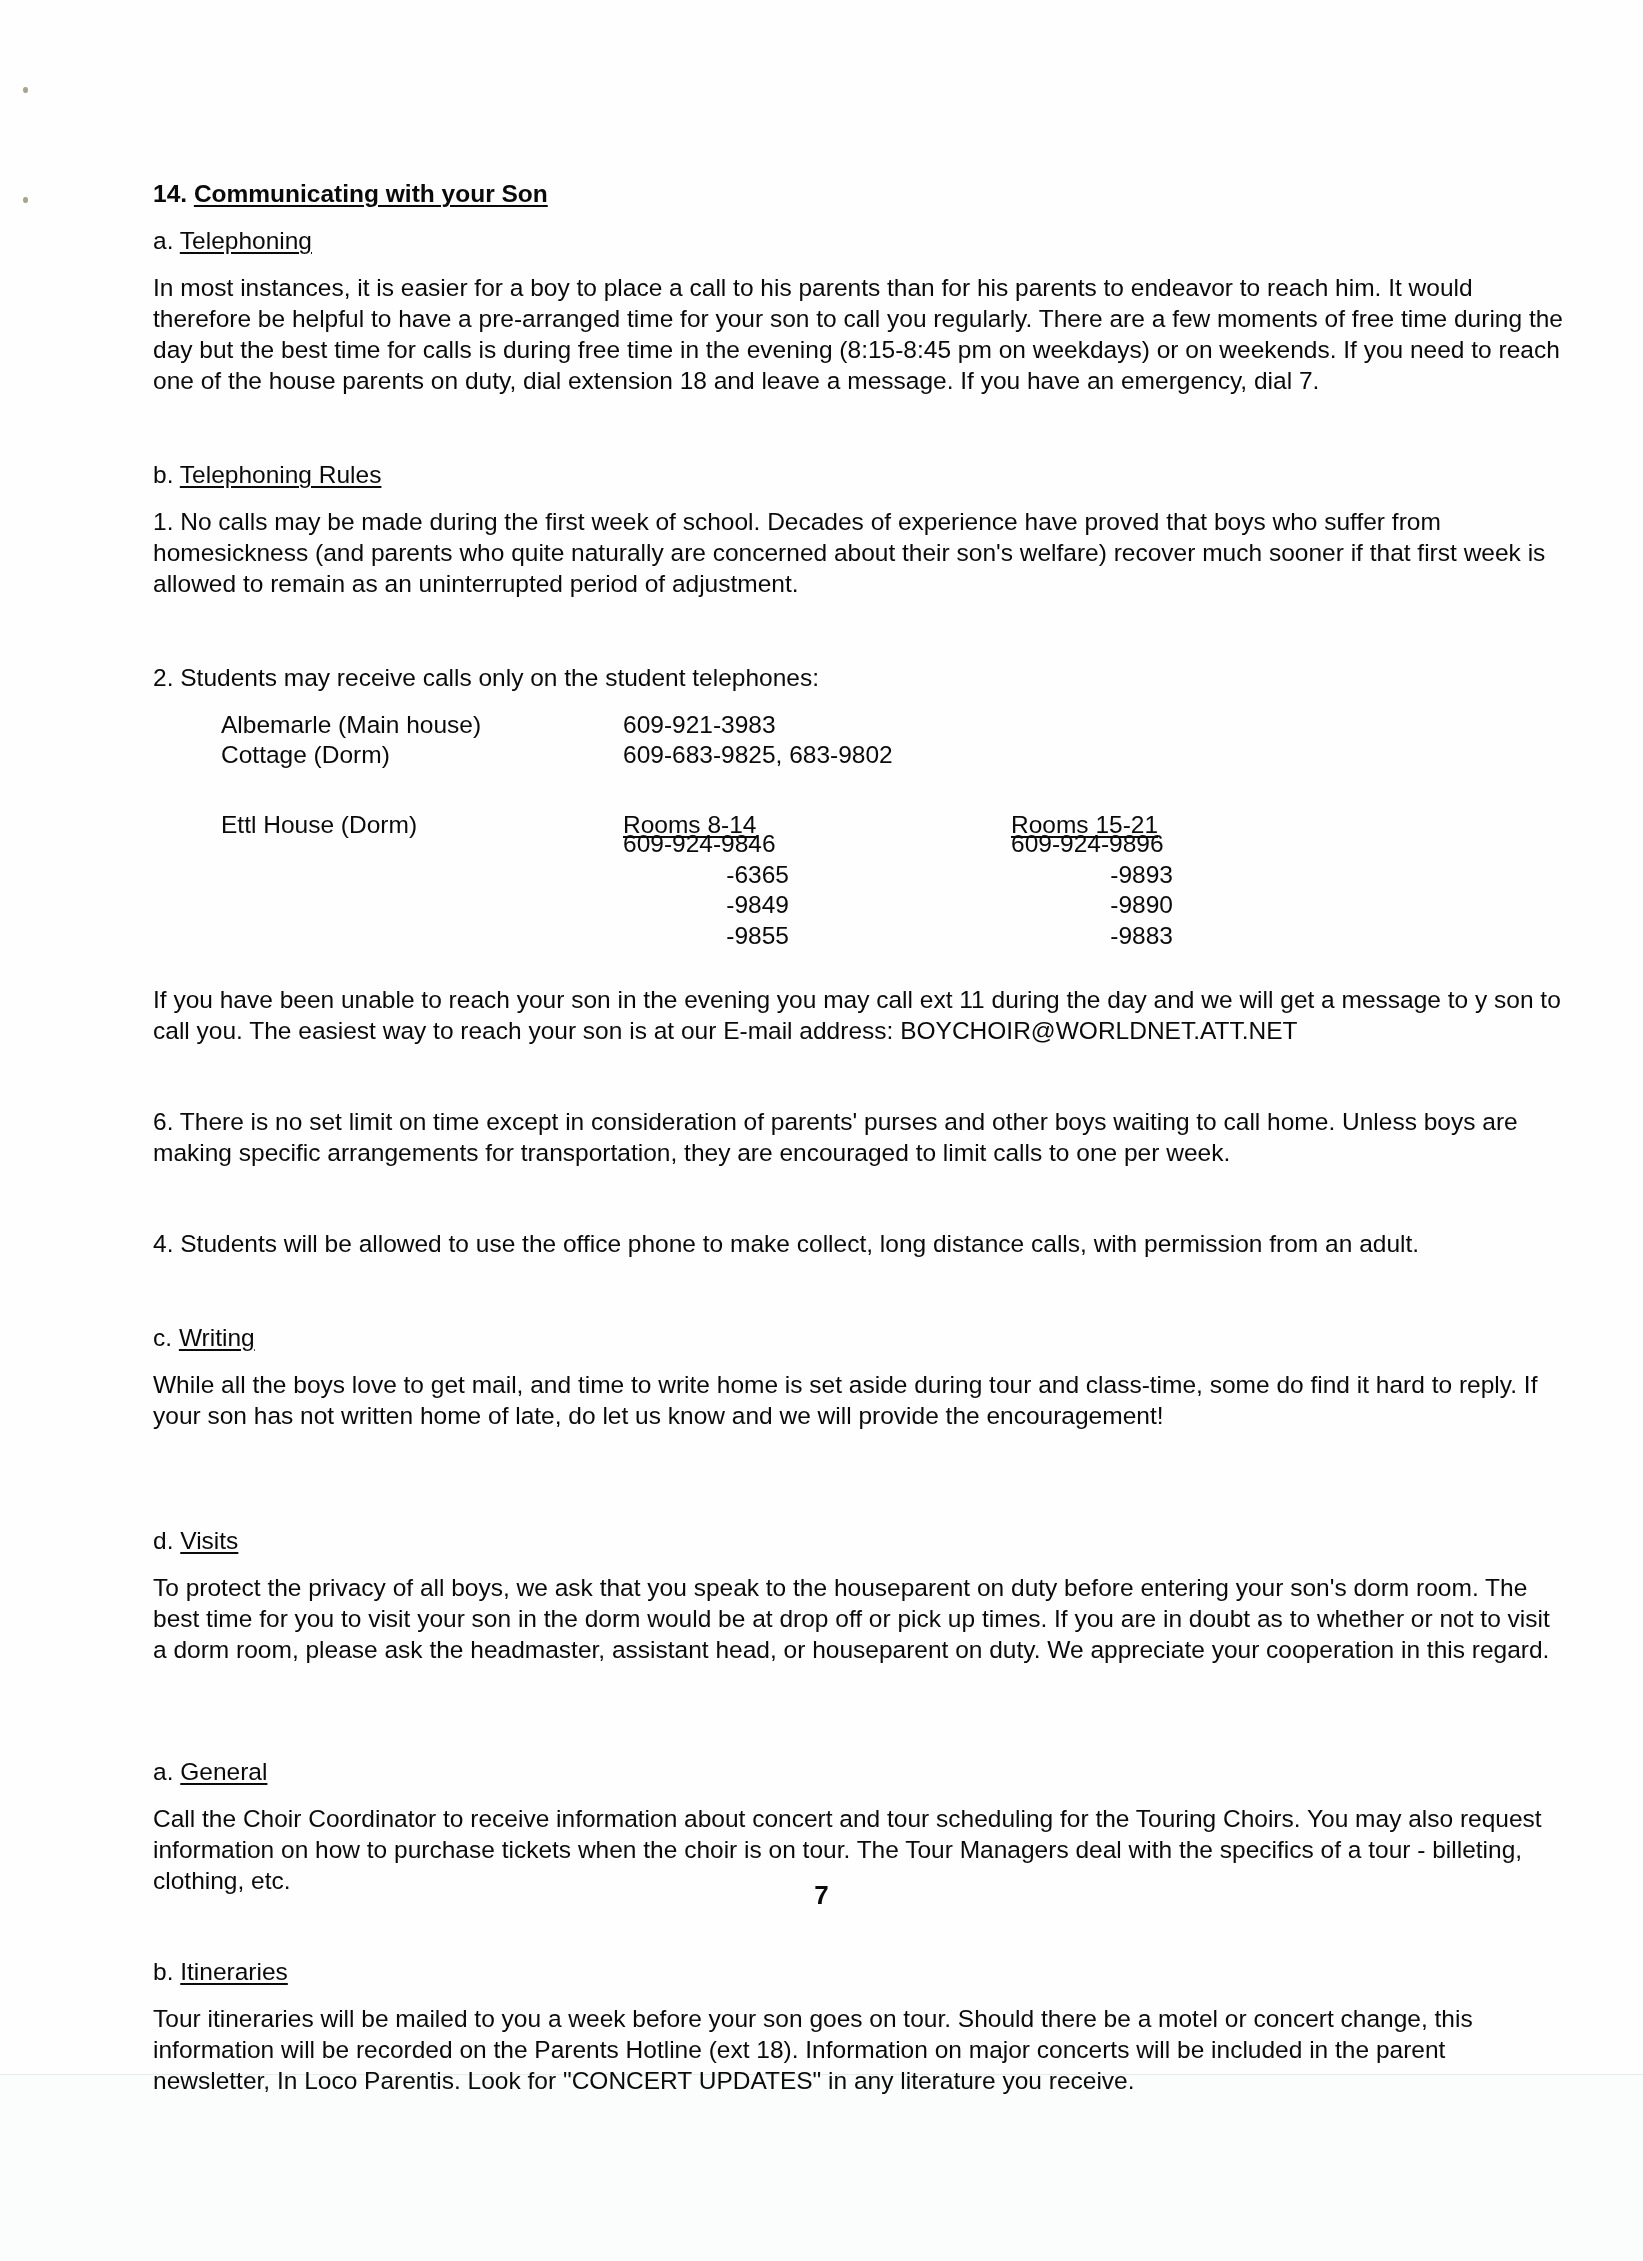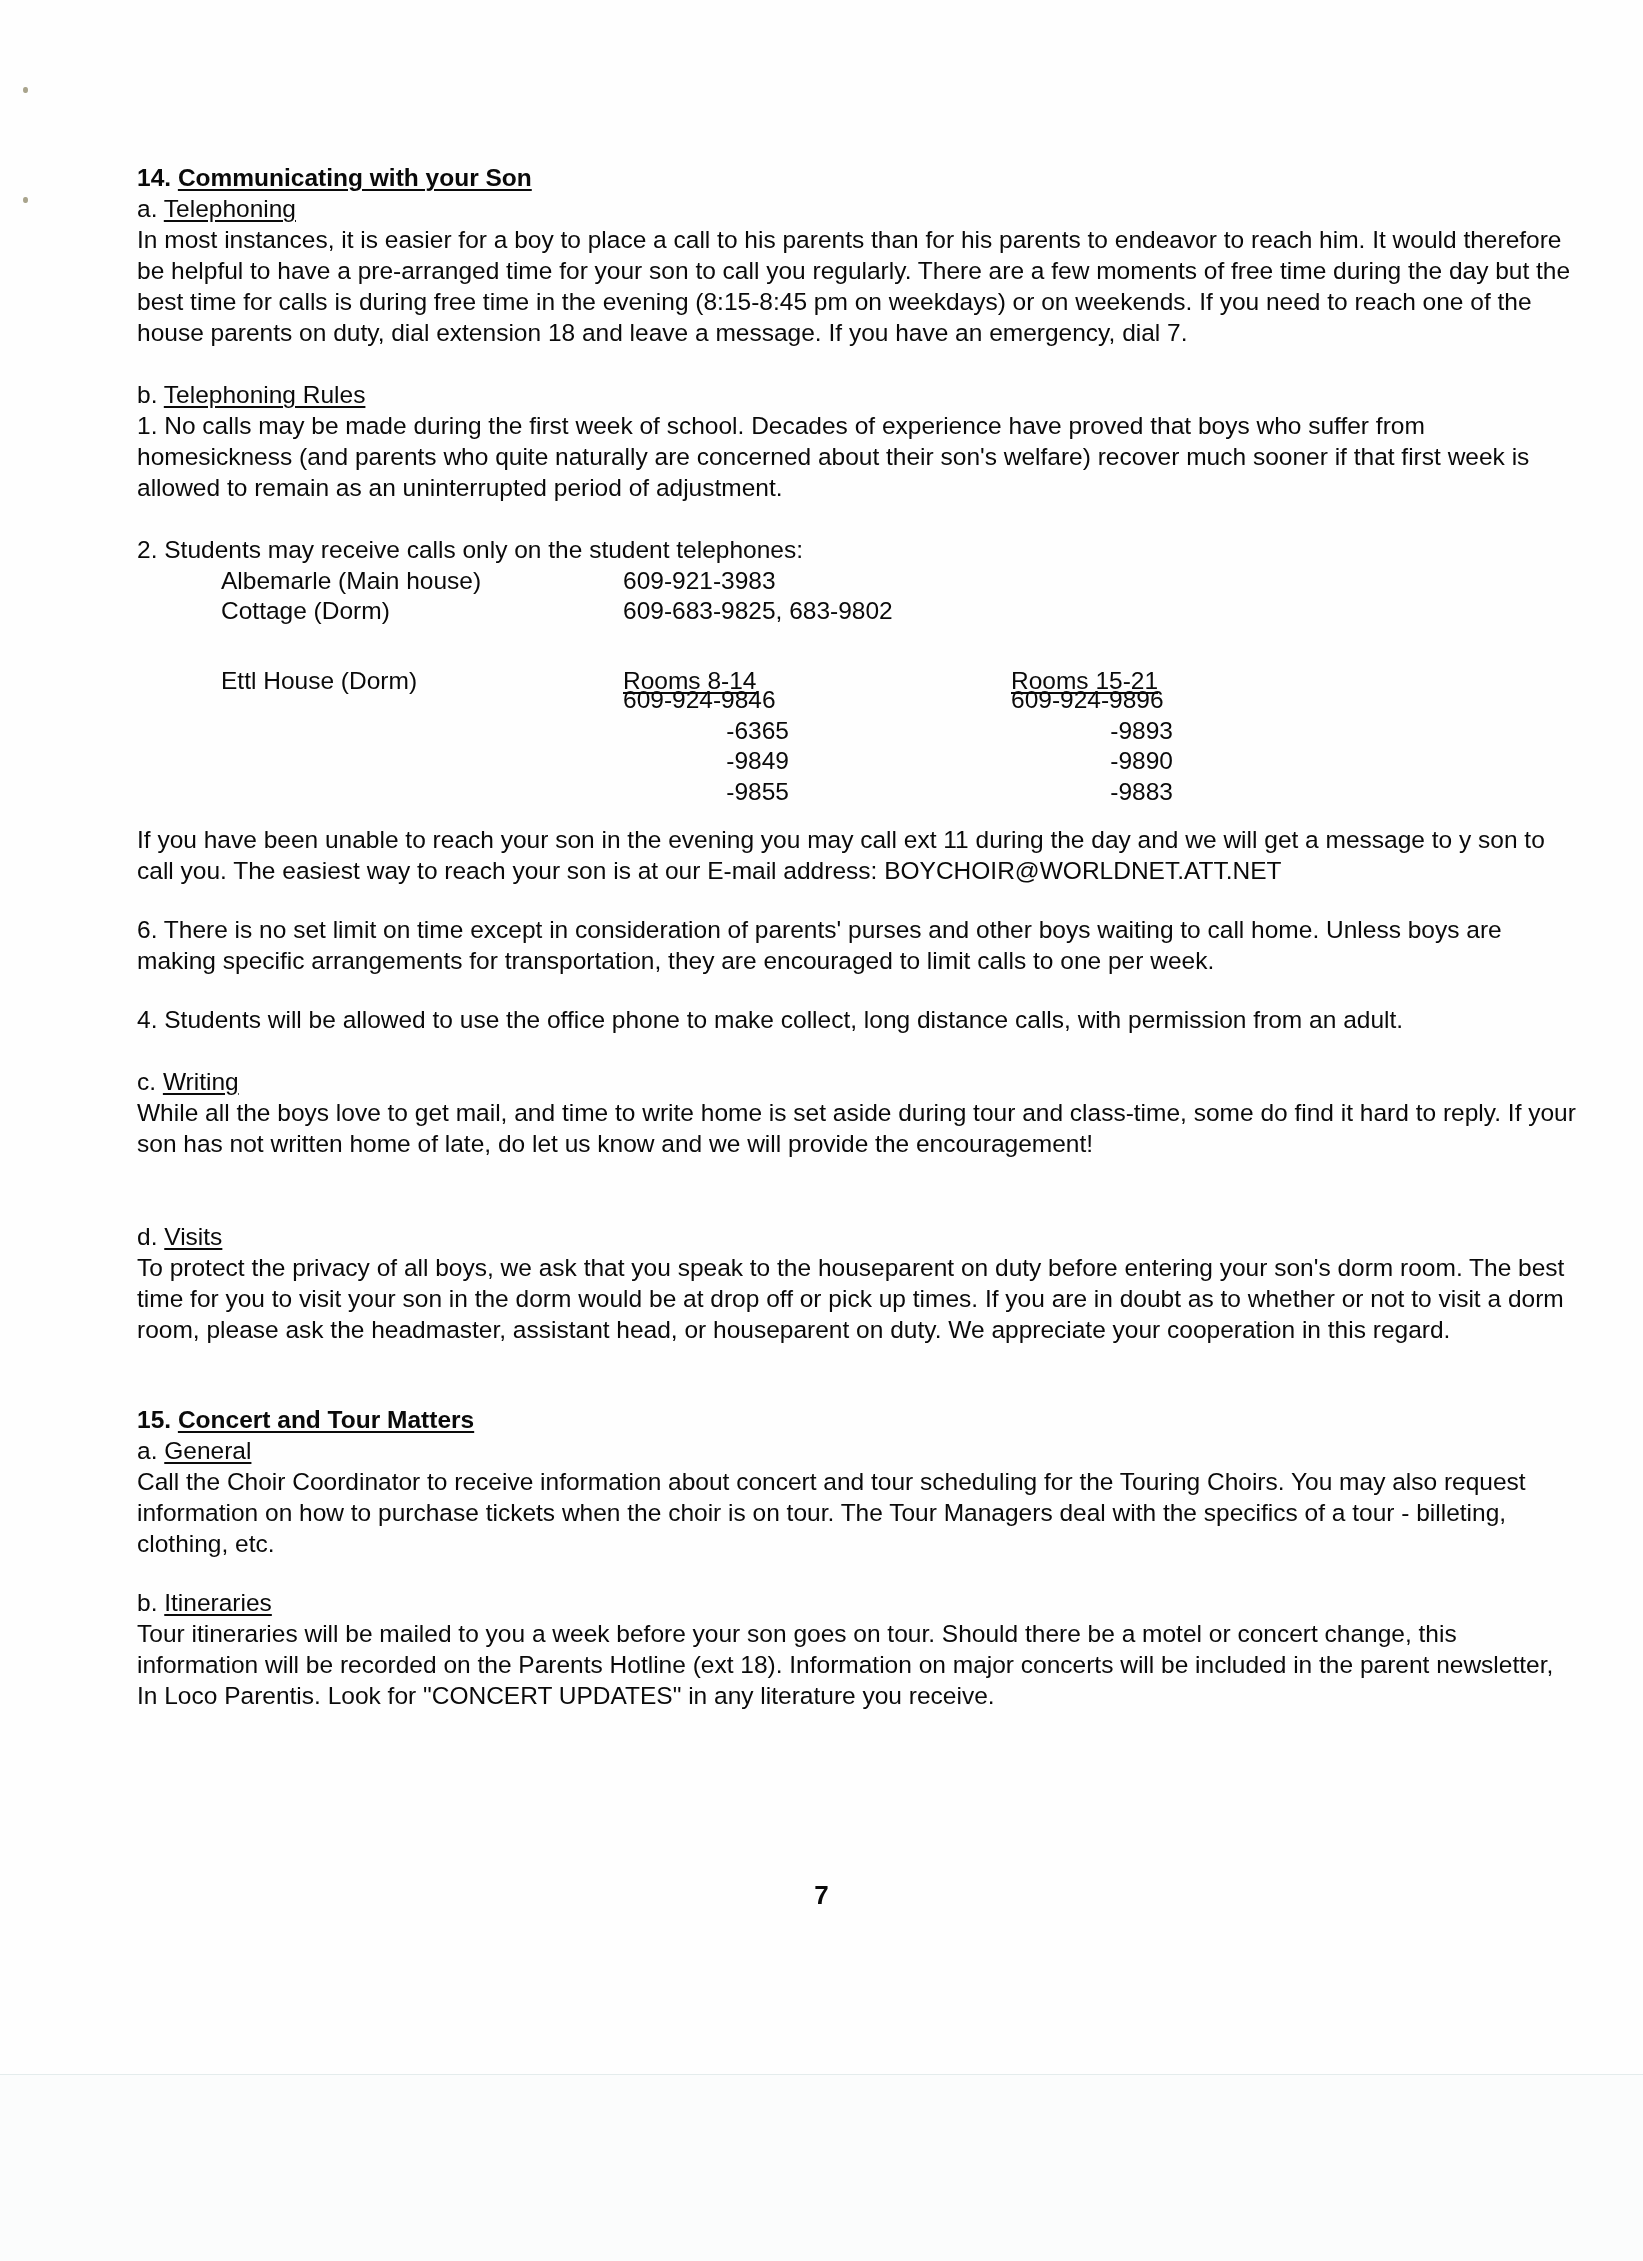--- a/index.html
+++ b/index.html
@@ -4,21 +4,21 @@
   <style>
     html, body { margin: 0; padding: 0; }
     body {
       width: 1643px; height: 2261px; background: #ffffff; position: relative; overflow: hidden;
       font-family: "Liberation Sans", "DejaVu Sans", sans-serif; color: #0a0a0a;
     }
     .page { position: absolute; left: 0; top: 0; width: 1643px; height: 2261px; background: #fefefe; }
     .fold { position: absolute; left: 0; top: 2074px; width: 1643px; height: 188px; background: #fbfcfc; border-top: 1.9px solid #e4ecec; }
     .hole { position: absolute; width: 4.5px; height: 5.8px; border-radius: 50%; background: #a9a48c; }
     .content { position: absolute; left: 137px; top: 162px; width: 1443px; font-size: 24.5px; line-height: 31px; }
-    .block { margin: 0; }
+    .block { margin: 16px; }
     .gap-s { height: 28px; }
     .gap-m { height: 31px; }
     .gap-l { height: 59px; }
     .u { text-decoration: underline; text-decoration-thickness: 1.9px; text-underline-offset: 3.2px; }
     .b { font-weight: bold; }
     .it { }
     .phone-table { position: relative; height: 259px; margin-top: 0; }
     .pt-row { position: absolute; left: 0; width: 1418px; height: 31px; }
     .pt-cell { position: absolute; top: 0; white-space: nowrap; }
     .c1 { left: 84px; }
@@ -115,24 +115,20 @@
     <div class="gap-m"></div>
 
     <div class="block">
       <span>d.</span>
       <span class="u">Visits</span>
     </div>
     <p class="block">To protect the privacy of all boys, we ask that you speak to the houseparent on duty before entering your son's dorm room. The best time for you to visit your son in the dorm would be at drop off or pick up times.  If you are in doubt as to whether or not to visit a dorm room, please ask the headmaster, assistant head, or houseparent on duty.  We appreciate your cooperation in this regard.</p>
 
     <div class="gap-l"></div>
 
-    <div class="block b">
-      <span>15.</span>
-      <span class="u">Concert and Tour Matters</span>
-    </div>
 
     <div class="block">
       <span>a.</span>
       <span class="u">General</span>
     </div>
     <p class="block">Call the Choir Coordinator to receive information about concert and tour scheduling for the Touring Choirs. You may also request information on how to purchase tickets when the choir is on tour. The Tour Managers deal with the specifics of a tour - billeting, clothing, etc.</p>
 
     <div class="gap-s"></div>
 
     <div class="block">

